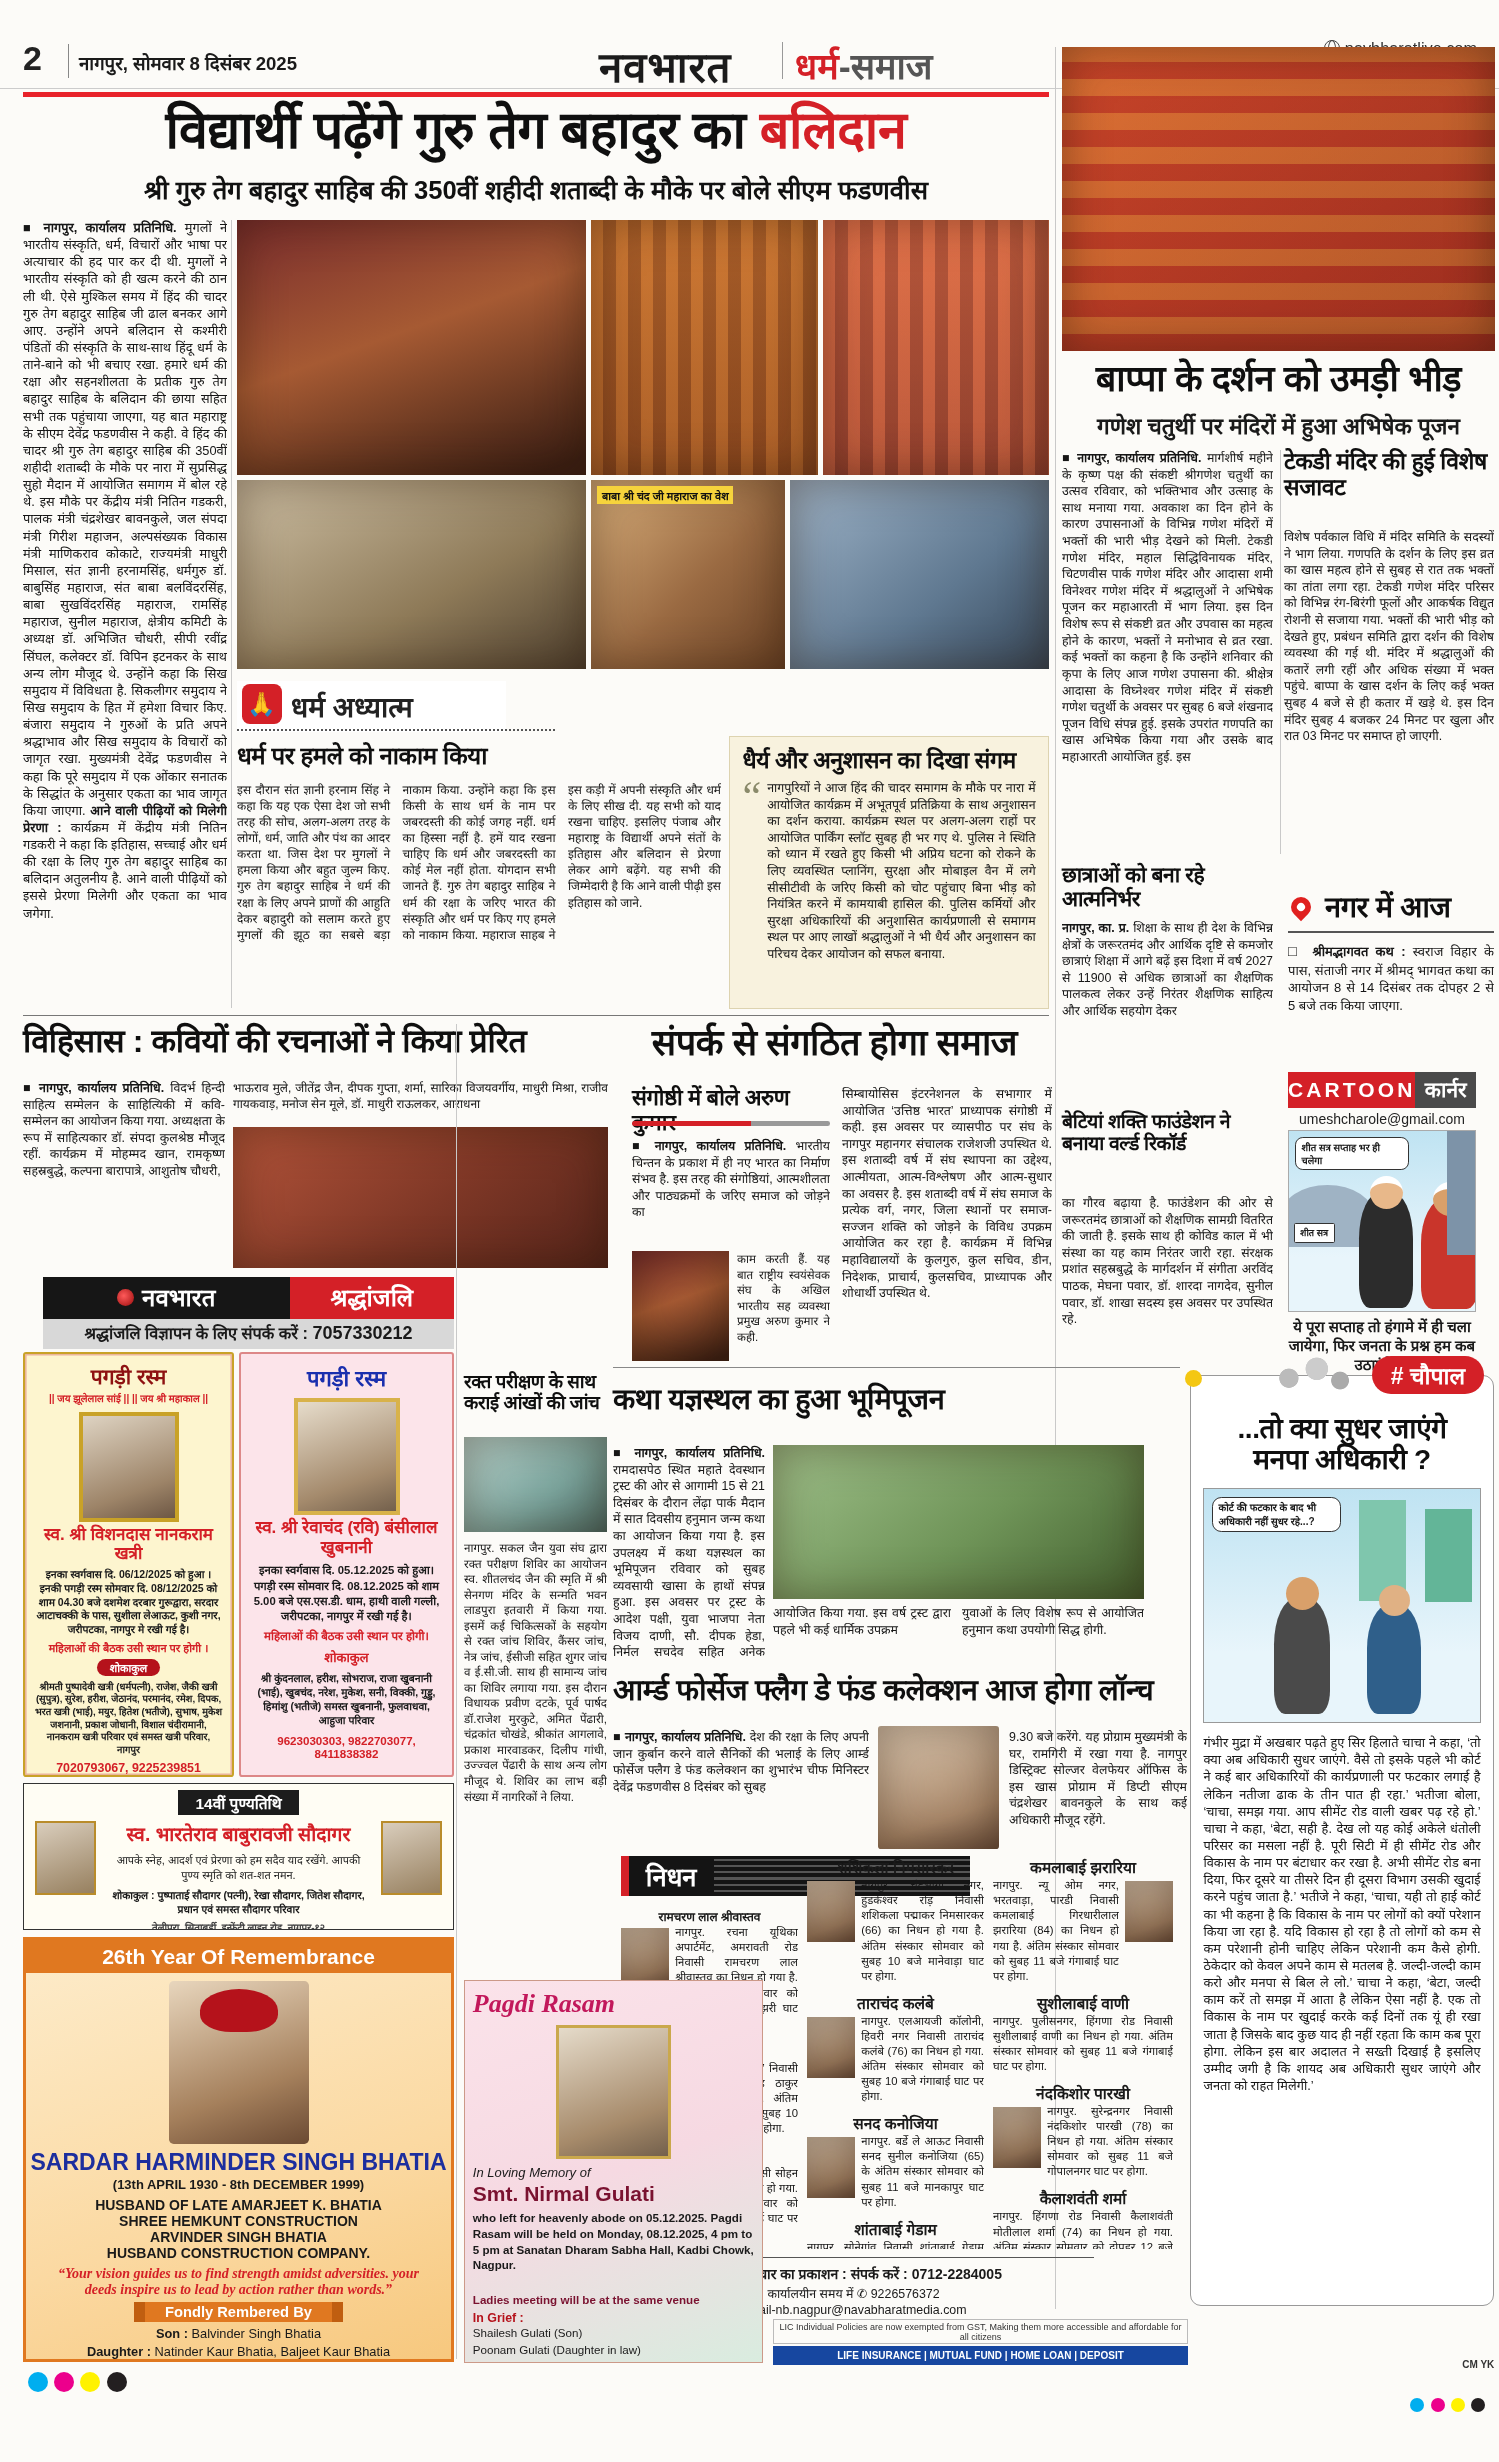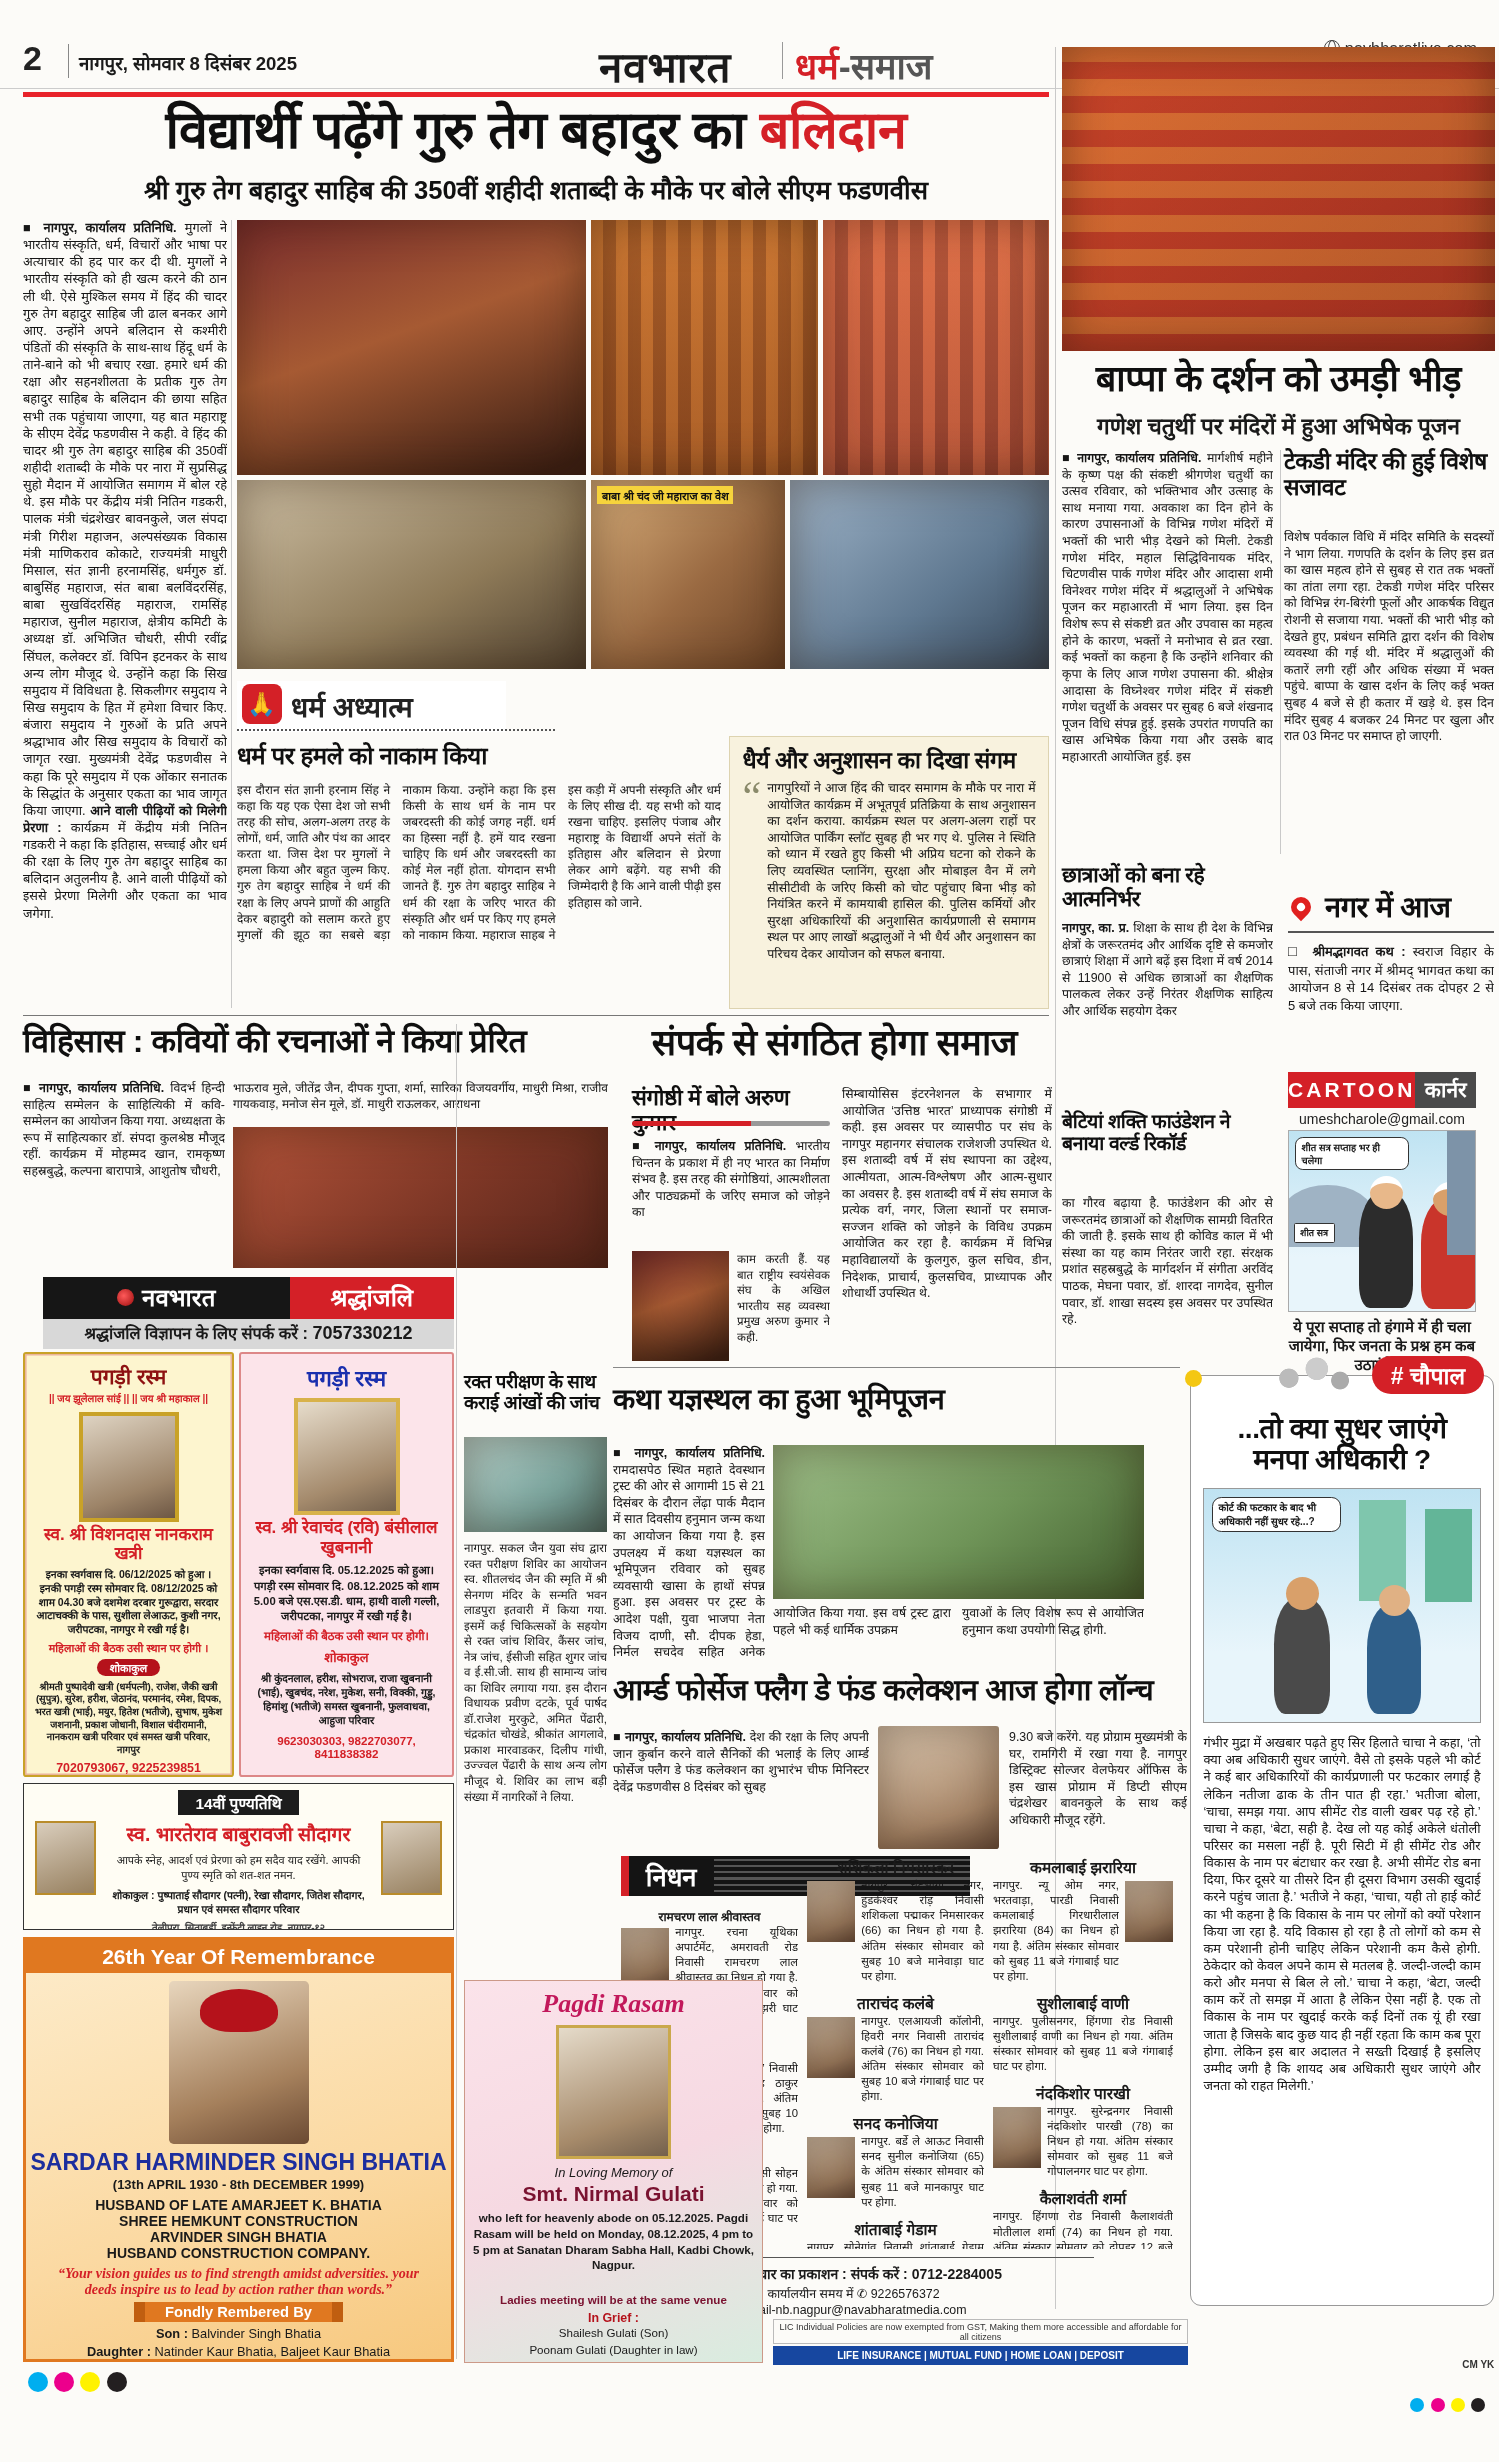--- a/index.html
+++ b/index.html
@@ -106,21 +106,21 @@
   <span class="b">■  नागपुर, कार्यालय प्रतिनिधि.</span>
   <span>मार्गशीर्ष महीने के कृष्ण पक्ष की संकष्टी श्रीगणेश चतुर्थी का उत्सव रविवार, को भक्तिभाव और उत्साह के साथ मनाया गया. अवकाश का दिन होने के कारण उपासनाओं के विभिन्न गणेश मंदिरों में भक्तों की भारी भीड़ देखने को मिली. टेकडी गणेश मंदिर, महाल सिद्धिविनायक मंदिर, चिटणवीस पार्क गणेश मंदिर और आदासा शमी विनेश्वर गणेश मंदिर में श्रद्धालुओं ने अभिषेक पूजन कर महाआरती में भाग लिया. इस दिन विशेष रूप से संकष्टी व्रत और उपवास का महत्व होने के कारण, भक्तों ने मनोभाव से व्रत रखा. कई भक्तों का कहना है कि उन्होंने शनिवार की कृपा के लिए आज गणेश उपासना की. श्रीक्षेत्र आदासा के विघ्नेश्वर गणेश मंदिर में संकष्टी गणेश चतुर्थी के अवसर पर सुबह 6 बजे शंखनाद पूजन विधि संपन्न हुई. इसके उपरांत गणपति का खास अभिषेक किया गया और उसके बाद महाआरती आयोजित हुई. इस</span>
 </div>
 <div class="abs hl" style="left:1284px;top:449px;width:210px;font-size:23px">टेकडी मंदिर की हुई विशेष सजावट</div>
 <div class="abs body-txt jt" style="left:1284px;top:529px;width:210px;height:326px">विशेष पर्वकाल विधि में मंदिर समिति के सदस्यों ने भाग लिया. गणपति के दर्शन के लिए इस व्रत का खास महत्व होने से सुबह से रात तक भक्तों का तांता लगा रहा. टेकडी गणेश मंदिर परिसर को विभिन्न रंग-बिरंगी फूलों और आकर्षक विद्युत रोशनी से सजाया गया. भक्तों की भारी भीड़ को देखते हुए, प्रबंधन समिति द्वारा दर्शन की विशेष व्यवस्था की गई थी. मंदिर में श्रद्धालुओं की कतारें लगी रहीं और अधिक संख्या में भक्त पहुंचे. बाप्पा के खास दर्शन के लिए कई भक्त सुबह 4 बजे से ही कतार में खड़े थे. इस दिन मंदिर सुबह 4 बजकर 24 मिनट पर खुला और रात 03 मिनट पर समाप्त हो जाएगी.</div>
 <div class="abs vline" style="left:1280px;top:450px;height:404px"></div>
 
 <div class="abs hl" style="left:1062px;top:863px;width:211px;font-size:21px">छात्राओं को बना रहे आत्मनिर्भर</div>
 <div class="abs body-txt jt" style="left:1062px;top:920px;width:211px;height:186px">
   <span class="b">नागपुर, का. प्र. </span>
-  <span>शिक्षा के साथ ही देश के विभिन्न क्षेत्रों के जरूरतमंद और आर्थिक दृष्टि से कमजोर छात्राएं शिक्षा में आगे बढ़ें इस दिशा में वर्ष 2014 से 11900 से अधिक छात्राओं का शैक्षणिक पालकत्व लेकर उन्हें निरंतर शैक्षणिक साहित्य और आर्थिक सहयोग देकर</span>
+  <span>शिक्षा के साथ ही देश के विभिन्न क्षेत्रों के जरूरतमंद और आर्थिक दृष्टि से कमजोर छात्राएं शिक्षा में आगे बढ़ें इस दिशा में वर्ष 2027 से 11900 से अधिक छात्राओं का शैक्षणिक पालकत्व लेकर उन्हें निरंतर शैक्षणिक साहित्य और आर्थिक सहयोग देकर</span>
 </div>
 <div class="abs hl" style="left:1062px;top:1111px;width:211px;font-size:19.4px">बेटियां शक्ति फाउंडेशन ने बनाया वर्ल्ड रिकॉर्ड</div>
 <div class="abs body-txt jt" style="left:1062px;top:1195px;width:211px;height:165px">का गौरव बढ़ाया है. फाउंडेशन की ओर से जरूरतमंद छात्राओं को शैक्षणिक सामग्री वितरित की जाती है. इसके साथ ही कोविड काल में भी संस्था का यह काम निरंतर जारी रहा. संरक्षक प्रशांत सहस्रबुद्धे के मार्गदर्शन में संगीता अरविंद पाठक, मेघना पवार, डॉ. शारदा नागदेव, सुनील पवार, डॉ. शाखा सदस्य इस अवसर पर उपस्थित रहे.</div>
 
 <div class="abs" style="left:1288px;top:891px;width:206px;height:178px">
   <span class="pin" style="position:absolute;left:3.1px;top:6.2px"></span>
   <div class="hl" style="margin-left:37px;font-size:29px">नगर में आज</div>
   <div class="hline" style="margin-top:7.8px;background:#555;height:1.6px"></div>
   <div class="body-txt jt" style="margin-top:9.3px;height:116px;font-size:13px">
     <span class="b" style="font-size:14.7px;margin-right:4.7px">□</span>
@@ -344,21 +344,21 @@
   <div class="b" style="color:#d42027;font-style:italic;font-size:14px;margin:4.7px 23px 0;font-family:'Liberation Serif','DejaVu Serif',serif">“Your vision guides us to find strength amidst adversities. your deeds inspire us to lead by action rather than words.”</div>
   <div style="margin-top:6.2px"><span class="b" style="background:#e07820;color:#fff;padding:2.3px 20px;font-size:14.7px;border-left:11px solid #c05e10;border-right:11px solid #c05e10">Fondly Rembered By</span></div>
   <div style="font-size:12.8px;margin-top:4.7px;line-height:1.4">
     <div><span class="b">Son : </span><span>Balvinder Singh Bhatia</span></div>
     <div><span class="b">Daughter : </span><span>Natinder Kaur Bhatia, Baljeet Kaur Bhatia</span></div>
 
   </div>
 
 </div>
 
-<div class="abs" style="left:464px;top:1980px;width:299px;height:383px;border:1.6px solid #c98;background:linear-gradient(160deg,#fbe3ea,#f6d9e2 50%,#d9ecdf);text-align:center;overflow:hidden;padding:7.8px">
+<div class="abs" style="left:464px;top:1980px;width:299px;height:383px;border:1.6px solid #c98;background:linear-gradient(160deg,#fbe3ea,#f6d9e2 50%,#d9ecdf);overflow:hidden;padding:7.8px">
   <div class="b" style="color:#c2185b;font-size:26px;font-style:italic;font-family:'Liberation Serif','DejaVu Serif',serif">Pagdi Rasam</div>
   <div style="width:109px;height:128px;margin:6.2px auto;border:3.9px solid #caa84c;background:linear-gradient(160deg,#e5dbca,#a68a6a 70%,#73604c)"></div>
   <div style="font-size:13px;font-style:italic">In Loving Memory of</div>
   <div class="b" style="font-size:21px;color:#7a1230;margin-top:1.6px">Smt. Nirmal Gulati</div>
   <div class="b" style="font-size:11.6px;margin-top:4.7px;line-height:1.35">who left for heavenly abode on 05.12.2025. Pagdi Rasam will be held on Monday, 08.12.2025, 4 pm to 5 pm at Sanatan Dharam Sabha Hall, Kadbi Chowk, Nagpur.</div>
   <div class="b" style="font-size:11.6px;margin-top:20px;color:#7a1230">Ladies meeting will be at the same venue</div>
   <div class="b" style="font-size:12.4px;margin-top:4.7px;color:#b5121b">In Grief :</div>
   <div style="font-size:11.6px;line-height:1.45">
     <div>Shailesh Gulati (Son)</div>
     <div>Poonam Gulati (Daughter in law)</div>

